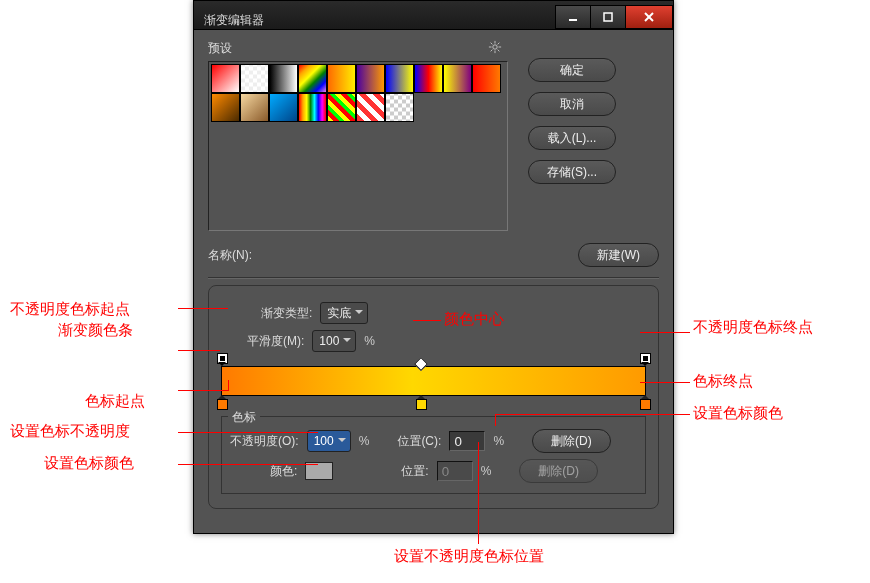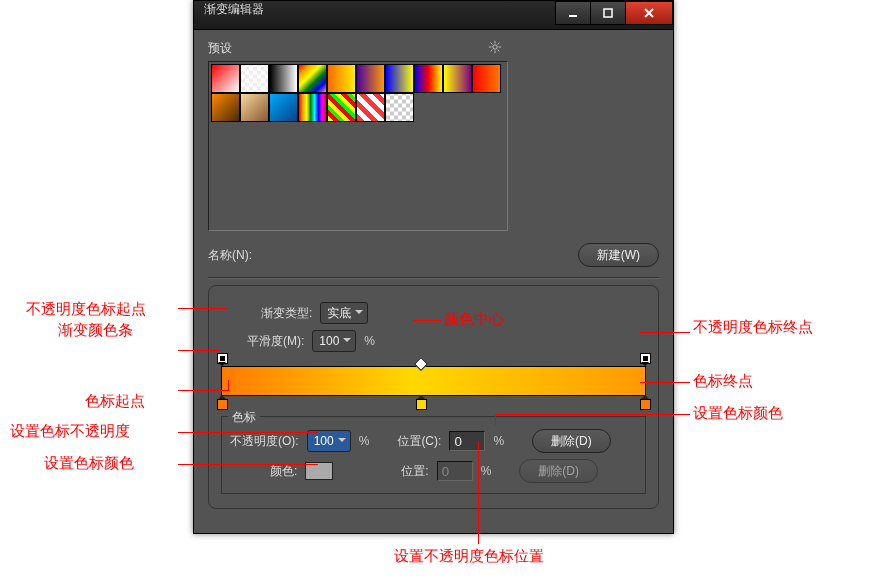--- a/index.html
+++ b/index.html
@@ -1,17 +1,17 @@
 <!DOCTYPE html>
 <html><head>
 <meta charset="utf-8">
 <style>
 body{margin:0;background:#fff;font-family:"Microsoft YaHei",sans-serif;font-size:12px;color:#ddd;width:870px;height:583px;position:relative}
 .dialog{position:absolute;left:193px;top:0;width:479px;height:532px;background:#535353;border:1px solid #000;box-shadow:0 0 6px rgba(0,0,0,.5)}
-.titlebar{height:28px;background:linear-gradient(#2a2a2a,#1a1a1a);display:flex;align-items:flex-start;padding:0 0 0 10px;border-bottom:1px solid #000}
+.titlebar{height:28px;background:linear-gradient(#2a2a2a,#1a1a1a);display:flex;align-items:flex-end;padding:0 0 0 10px;border-bottom:1px solid #000}
 .titlebar span{color:#ddd;font-size:12px}
 .winbtns{margin-left:auto;display:flex}
 .winbtn{width:34px;height:22px;background:linear-gradient(#4a4a4a,#2a2a2a);border:1px solid #000;margin-left:-1px;display:flex;align-items:center;justify-content:center;color:#fff;font-size:11px}
 .winbtn.close{background:linear-gradient(#e04030,#a02010);width:46px}
 .winbtn svg{width:12px;height:12px}
 .content{padding:10px 14px}
 .presets-section{display:flex;margin-bottom:12px}
 .presets-box{flex:0 0 300px}
 .presets-label{display:flex;align-items:flex-start;margin-bottom:4px}
 .presets-label .gear{margin-left:auto;margin-right:6px}
@@ -110,20 +110,26 @@
             <div class="swatch" style="background:linear-gradient(135deg,#ff8a00,#4a2a00)"></div>
             <div class="swatch" style="background:linear-gradient(135deg,#f5d7a0,#8a5a2a)"></div>
             <div class="swatch" style="background:linear-gradient(135deg,#00aaff,#004488)"></div>
             <div class="swatch" style="background:linear-gradient(90deg,red,orange,yellow,green,cyan,blue,magenta,red)"></div>
             <div class="swatch" style="background:repeating-linear-gradient(45deg,#ff0 0 4px,#f00 4px 8px,#0f0 8px 12px)"></div>
             <div class="swatch" style="background:repeating-linear-gradient(45deg,#f33 0 5px,#fff 5px 10px)"></div>
             <div class="swatch" style="background:repeating-conic-gradient(#ccc 0 25%,#fff 0 50%) 0/8px 8px"></div>
           </div>
         </div>
       </div>
+      <div class="sidebtns">
+        <div class="btn">确定</div>
+        <div class="btn">取消</div>
+        <div class="btn">载入(L)...</div>
+        <div class="btn">存储(S)...</div>
+      </div>
     </div>
 
     <div class="namerow">
       <span class="label">名称(N):</span>
       <div style="margin-left:auto" class="btn">新建(W)</div>
     </div>
 
     <div class="hr"></div>
 
     <div class="gradient-section">
@@ -194,21 +200,21 @@
           <input class="input sm" disabled="" value="0" style="">
           <span class="pct">%</span>
           <span style="width:12px"></span>
           <div class="btn" style="min-width:60px;opacity:.5">删除(D)</div>
         </div>
       </div>
     </div>
   </div>
 </div>
 
-<div class="annot" style="left:26px;top:300px">不透明度色标起点</div>
+<div class="annot" style="left:10px;top:300px">不透明度色标起点</div>
 <div class="line" style="left:178px;top:308px;width:50px;height:1px"></div>
 <div class="annot" style="left:58px;top:321px">渐变颜色条</div>
 <div class="line" style="left:178px;top:350px;width:42px;height:1px"></div>
 <div class="annot" style="left:85px;top:392px">色标起点</div>
 <div class="line" style="left:178px;top:390px;width:50px;height:1px"></div>
 <div class="line" style="left:228px;top:380px;width:1px;height:11px"></div>
 <div class="annot" style="left:10px;top:422px">设置色标不透明度</div>
 <div class="line" style="left:178px;top:432px;width:140px;height:1px"></div>
 <div class="annot" style="left:44px;top:454px">设置色标颜色</div>
 <div class="line" style="left:178px;top:464px;width:140px;height:1px"></div>

